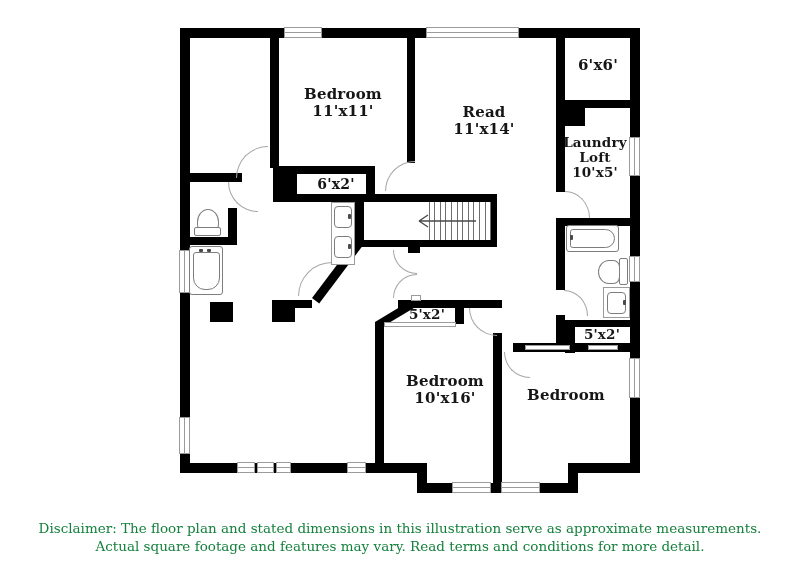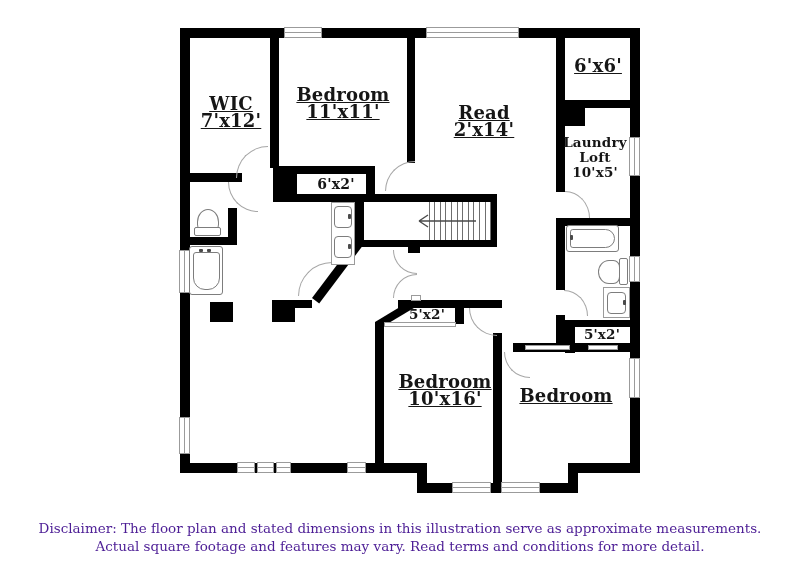--- a/index.html
+++ b/index.html
@@ -21,25 +21,25 @@
   .hinge-br{border-top:1px solid #a6a6a6;border-left:1px solid #a6a6a6;border-radius:100% 0 0 0;}
   
   .fix{position:absolute;background:#fff;border:1px solid #7d7d7d;box-sizing:border-box;}
   .ctr{position:absolute;background:#fff;border:1px solid #9b9b9b;box-sizing:border-box;}
   .dot{position:absolute;background:#4a4a4a;border-radius:1px;}
   .stairs{position:absolute;left:424px;top:202px;width:67px;height:38px;
           background:repeating-linear-gradient(90deg,#fff 0 4.6px,#6f6f6f 4.6px 5.6px);}
   .stair-arrow{position:absolute;left:406px;top:208px;}
   
   .room-label{position:absolute;text-align:center;font-weight:bold;color:#161616;letter-spacing:.2px;}
-  .lg div{font-size:18px;line-height:17px;text-decoration:underline;}
+  .lg div{font-size:15px;line-height:17px;}
   .md div{font-size:14px;line-height:16px;}
   .sm div{font-size:13.5px;line-height:15px;}
   .disclaimer{position:absolute;left:0;top:520px;width:800px;text-align:center;
-              font-size:13.5px;line-height:17.5px;color:#4c1d95;font-weight:normal;}
+              font-size:13.5px;line-height:17.5px;color:#15803d;font-weight:normal;}
 </style>
 </head>
 <body>
 
 <div class="plan">
 
   <div class="w" style="left:180px;top:28px;width:460px;height:10px"></div>
   <div class="w" style="left:180px;top:28px;width:10px;height:445px"></div>
   <div class="w" style="left:630px;top:28px;width:10px;height:445px"></div>
   <div class="w" style="left:180px;top:463px;width:247px;height:10px"></div>
@@ -130,31 +130,27 @@
 
   <div class="fix" style="left:566px;top:225px;width:53px;height:27px;border-radius:3px"></div>
   <div class="fix" style="left:570px;top:229px;width:45px;height:19px;border-radius:3px 10px 10px 3px"></div>
   <div class="dot" style="left:570px;top:235px;width:3px;height:5px"></div>
   <div class="fix" style="left:598px;top:260px;width:22px;height:24px;border-radius:50% 30% 30% 50%"></div>
   <div class="fix" style="left:619px;top:258px;width:9px;height:27px;border-radius:2px"></div>
   <div class="ctr" style="left:603px;top:287px;width:27px;height:31px"></div>
   <div class="fix" style="left:607px;top:292px;width:19px;height:22px;border-radius:4px"></div>
   <div class="dot" style="left:623px;top:300px;width:3px;height:5px"></div>
 
-  <div class="room-label lg" style="left:181px;top:95px;width:100px">
-    <div>WIC</div>
-    <div>7'x12'</div>
-  </div>
   <div class="room-label lg" style="left:293px;top:86px;width:100px">
     <div>Bedroom</div>
     <div>11'x11'</div>
   </div>
   <div class="room-label lg" style="left:436px;top:104px;width:96px">
     <div>Read</div>
-    <div>2'x14'</div>
+    <div>11'x14'</div>
   </div>
   <div class="room-label lg" style="left:559px;top:57px;width:78px">
     <div>6'x6'</div>
   </div>
   <div class="room-label sm" style="left:556px;top:135px;width:78px">
     <div>Laundry Loft</div>
     <div>10'x5'</div>
   </div>
   <div class="room-label md" style="left:301px;top:176px;width:70px">
     <div>6'x2'</div>

